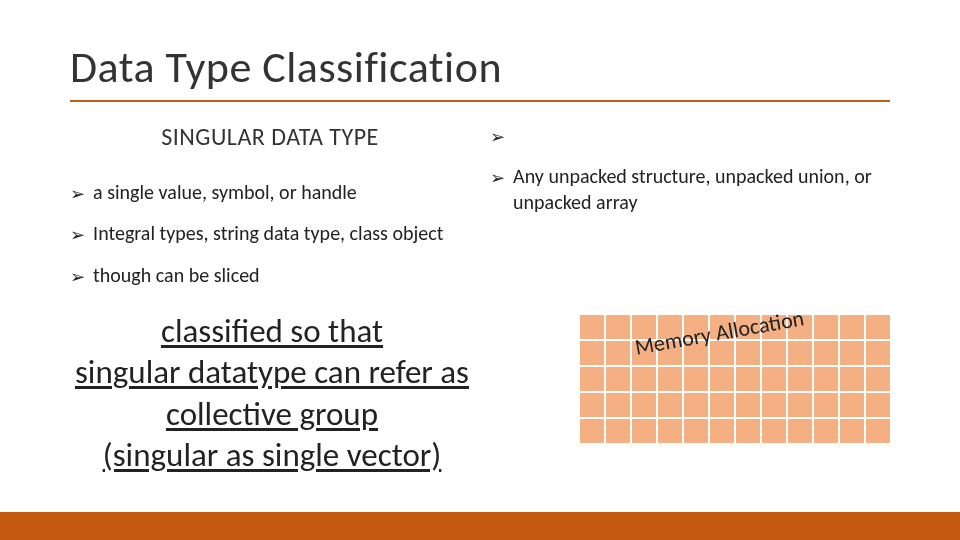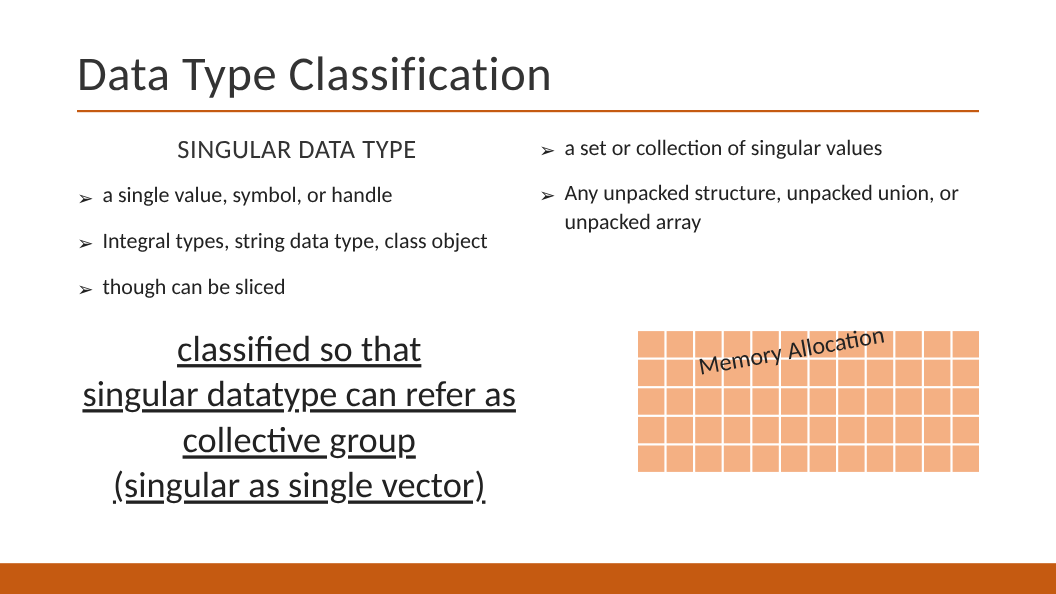--- a/index.html
+++ b/index.html
@@ -2,21 +2,21 @@
 <html><head>
 <meta charset="utf-8">
 <style>
   * { box-sizing: border-box; margin: 0; padding: 0; }
   html, body { width: 960px; height: 540px; font-family: Calibri, "Segoe UI", Arial, sans-serif; background: #fff; color: #222; }
   .slide { width: 960px; height: 540px; position: relative; padding: 40px 70px 0 70px; }
   .title { font-size: 44px; font-weight: 300; color: #333; letter-spacing: 0.5px; }
   .rule { height: 2px; background: #c55a11; margin-top: 6px; width: 100%; }
   .cols { display: flex; margin-top: 20px; gap: 20px; }
   .col { flex: 1; }
-  .col-head { text-align: center; font-size: 24px; font-weight: 400; color: #333; margin-bottom: 14px; letter-spacing: 0.5px; }
+  .col-head { text-align: center; font-size: 24px; font-weight: 400; color: #333; margin-bottom: 28px; letter-spacing: 0.5px; }
   .bullet { display: flex; align-items: flex-start; font-size: 20px; line-height: 1.3; margin-bottom: 14px; }
   .bullet .arrow { flex: 0 0 auto; margin-right: 8px; font-size: 18px; margin-top: 4px; }
   .bullet .txt { flex: 1; }
   .bottom { display: flex; margin-top: 8px; gap: 20px; align-items: flex-start; }
   .summary { flex: 1; text-align: center; font-size: 33px; line-height: 1.25; text-decoration: underline; text-underline-offset: 3px; padding: 0 4px; }
   .grid-wrap { flex: 1; position: relative; height: 140px; }
   .mem-grid { position: absolute; right: 0; top: 4px; display: grid; grid-template-columns: repeat(12, 24px); grid-template-rows: repeat(5, 24px); gap: 2px; }
   .mem-grid div { background: #f4b083; }
   .mem-label { position: absolute; top: 8px; left: 140px; font-size: 22px; transform: rotate(-10deg); white-space: nowrap; }
   .footer-bar { position: absolute; left: 0; bottom: 0; width: 100%; height: 28px; background: #c55a11; }
@@ -40,21 +40,20 @@
         <span class="txt">Integral types, string data type, class object</span>
       </div>
       <div class="bullet">
         <span class="arrow">➢</span>
         <span class="txt">though can be sliced</span>
       </div>
     </div>
     <div class="col">
       <div class="bullet">
         <span class="arrow">➢</span>
-        <span class="txt">a set or collection of singular values</span>
       </div>
       <div class="bullet">
         <span class="arrow">➢</span>
         <span class="txt">Any unpacked structure, unpacked union, or unpacked array</span>
       </div>
     </div>
   </div>
 
   <div class="bottom">
     <div class="summary">

